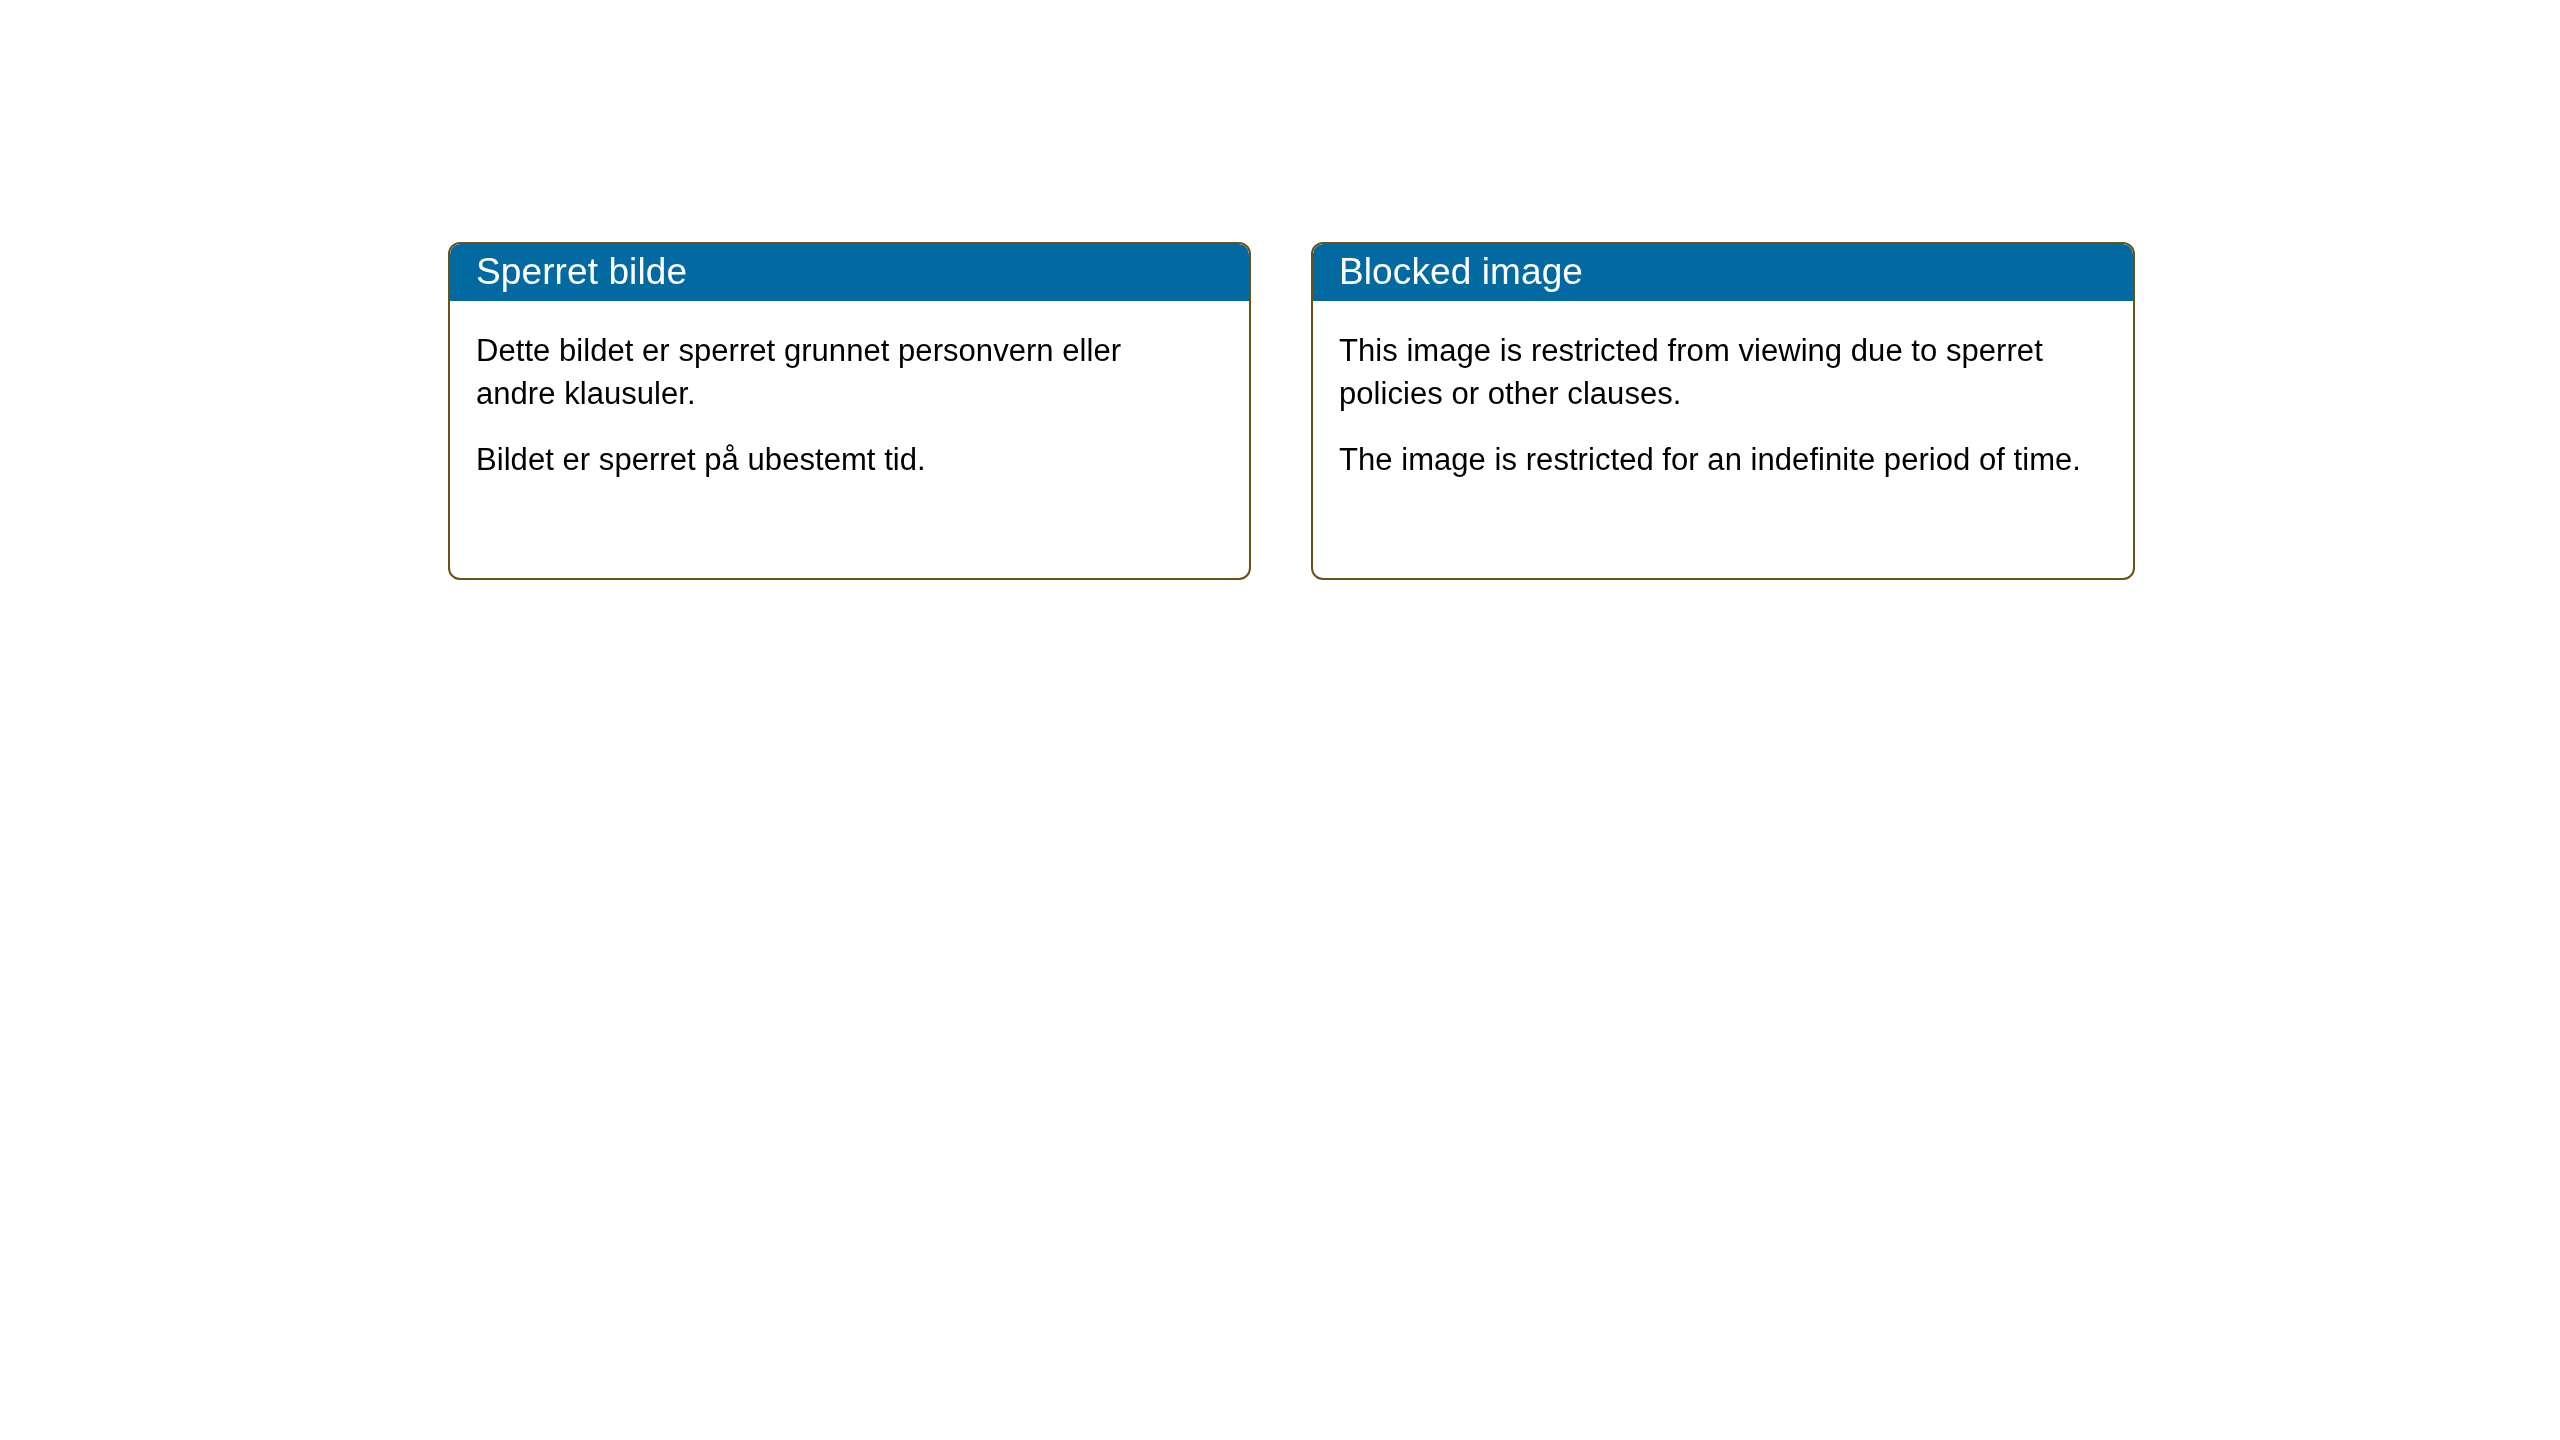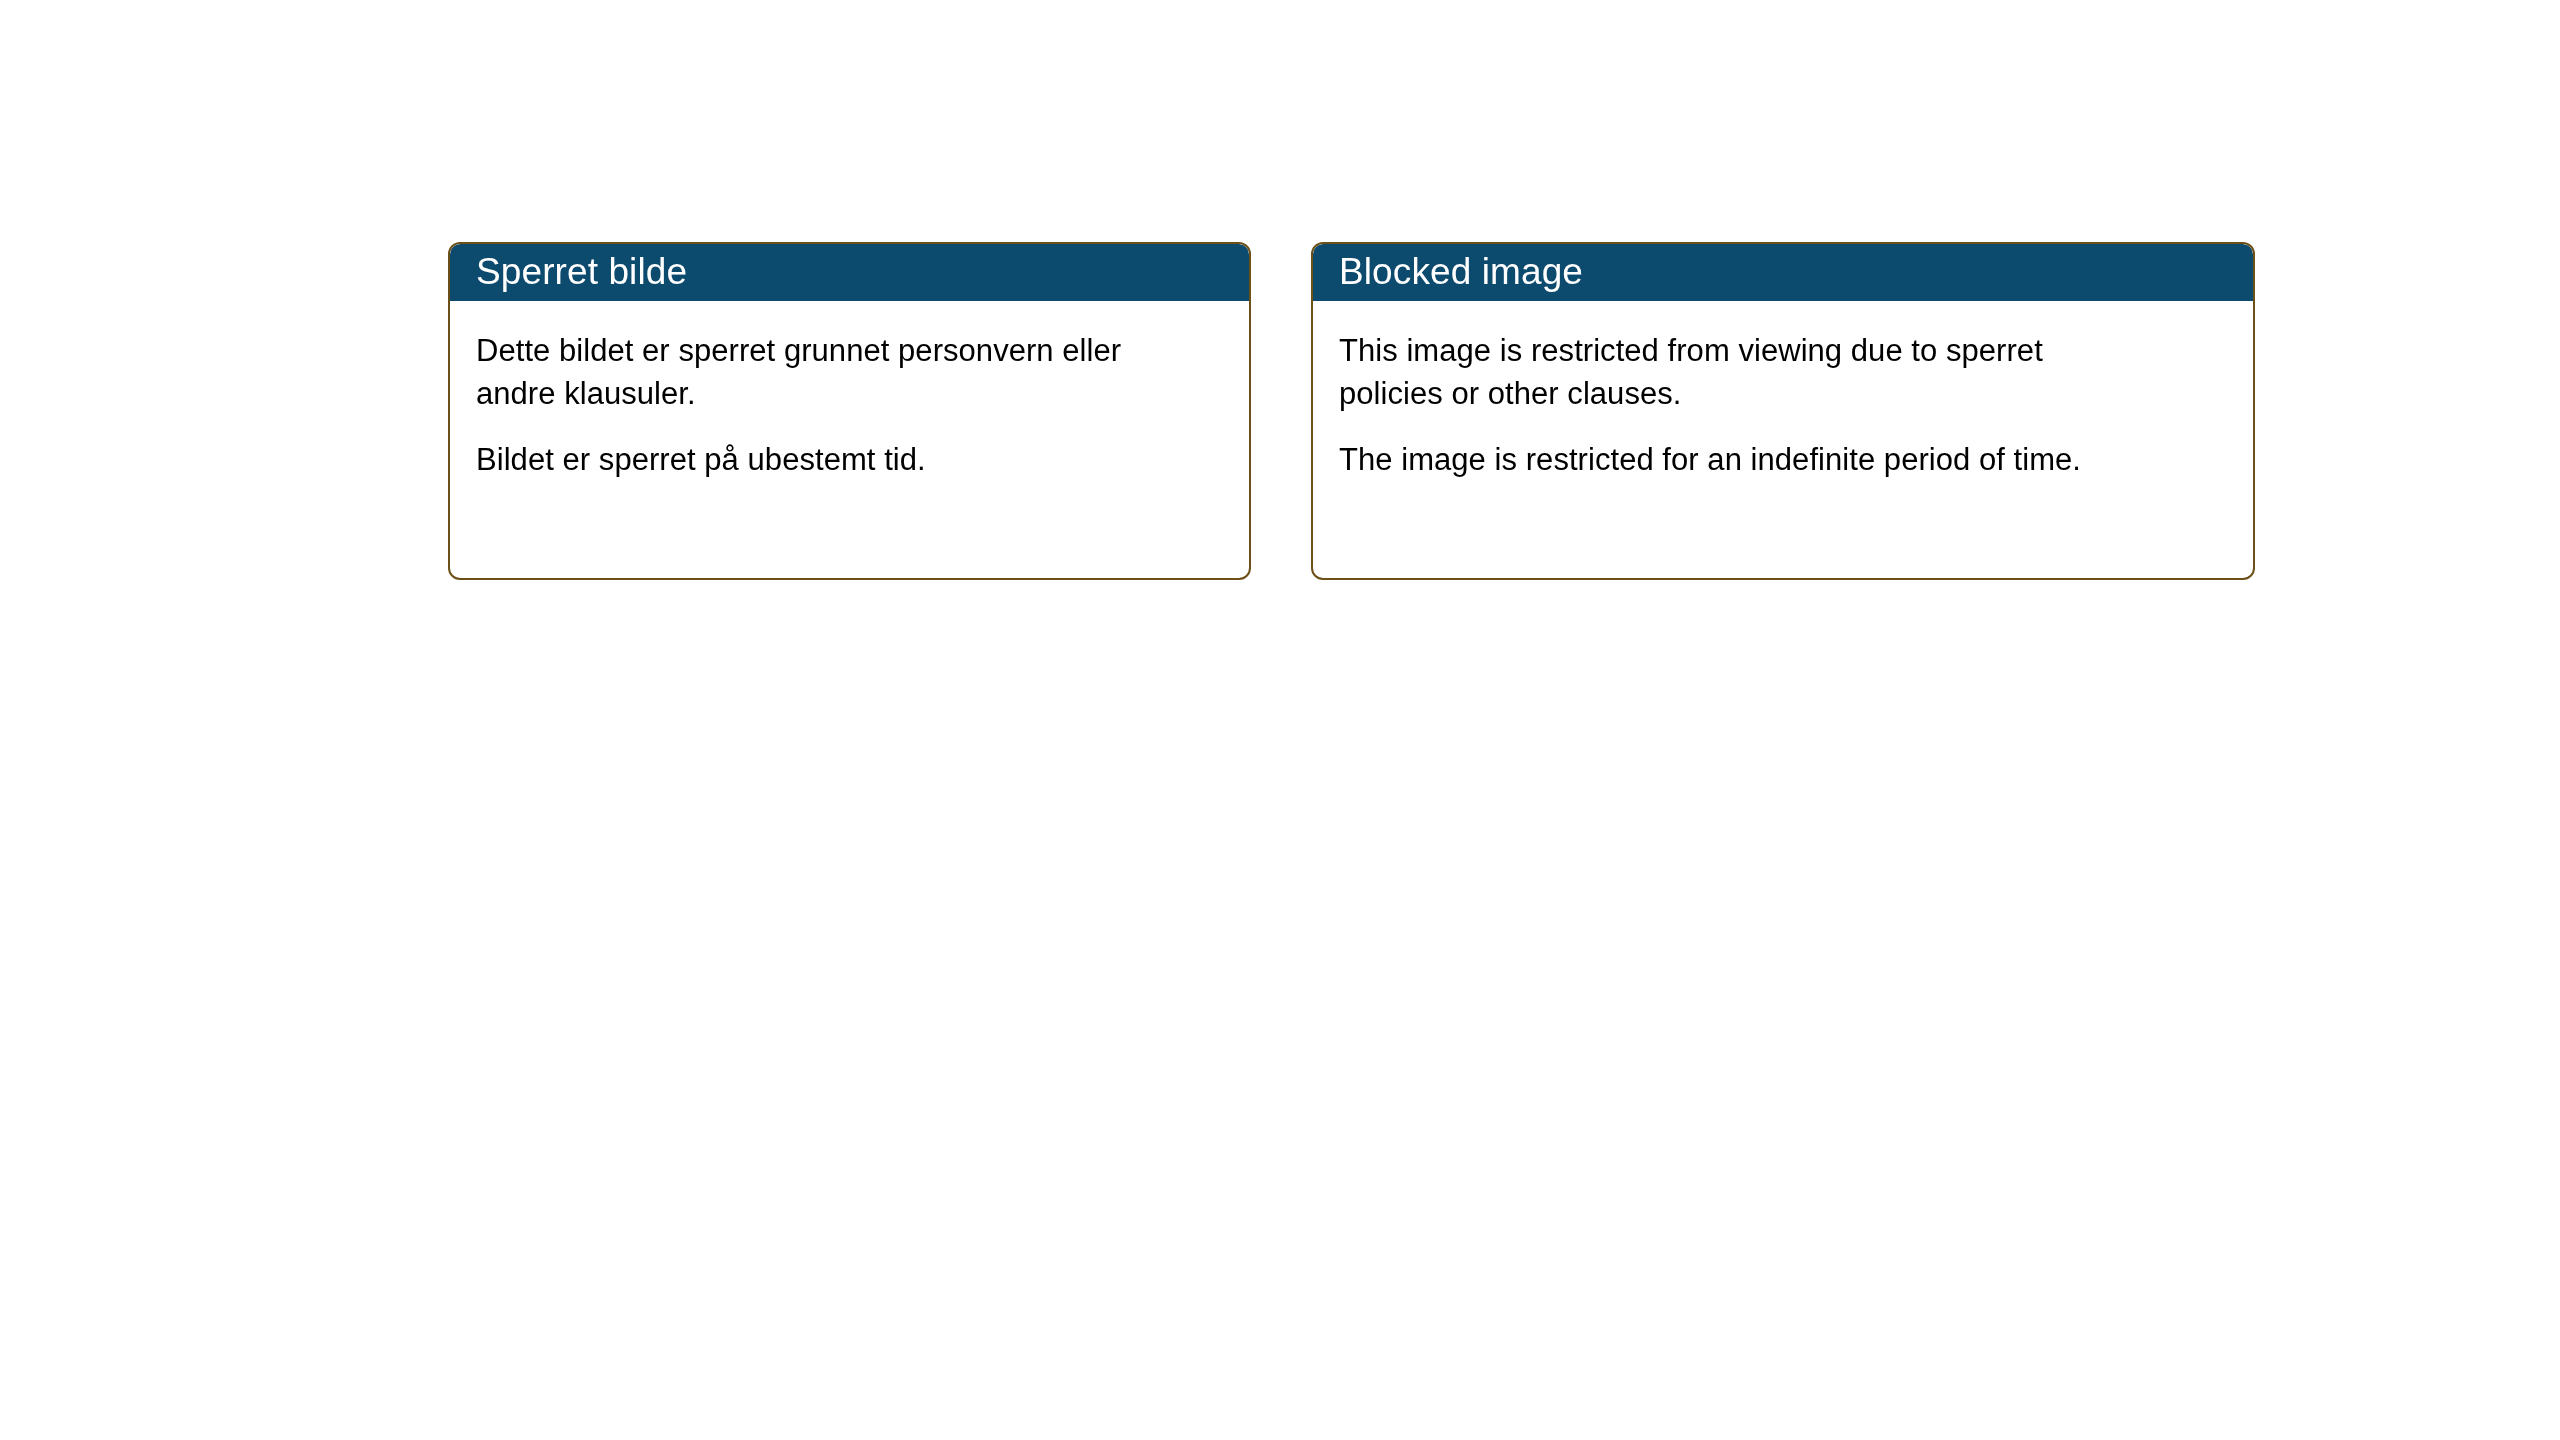--- a/index.html
+++ b/index.html
@@ -38,26 +38,26 @@
     left: 448px;
     top: 242px;
     width: 803px;
     height: 338px;
   }
 
   
   #card-en {
     left: 1311px;
     top: 242px;
-    width: 944px;
+    width: 824px;
     height: 338px;
   }
 
   .card-header {
-    background: #0c4a6e;
+    background: #0369a1;
     height: 57px;
     box-sizing: border-box;
     display: flex;
     align-items: center;
     padding: 0 0 0 26px;
     border-top-left-radius: 10px;
     border-top-right-radius: 10px;
   }
 
   .card-title {

